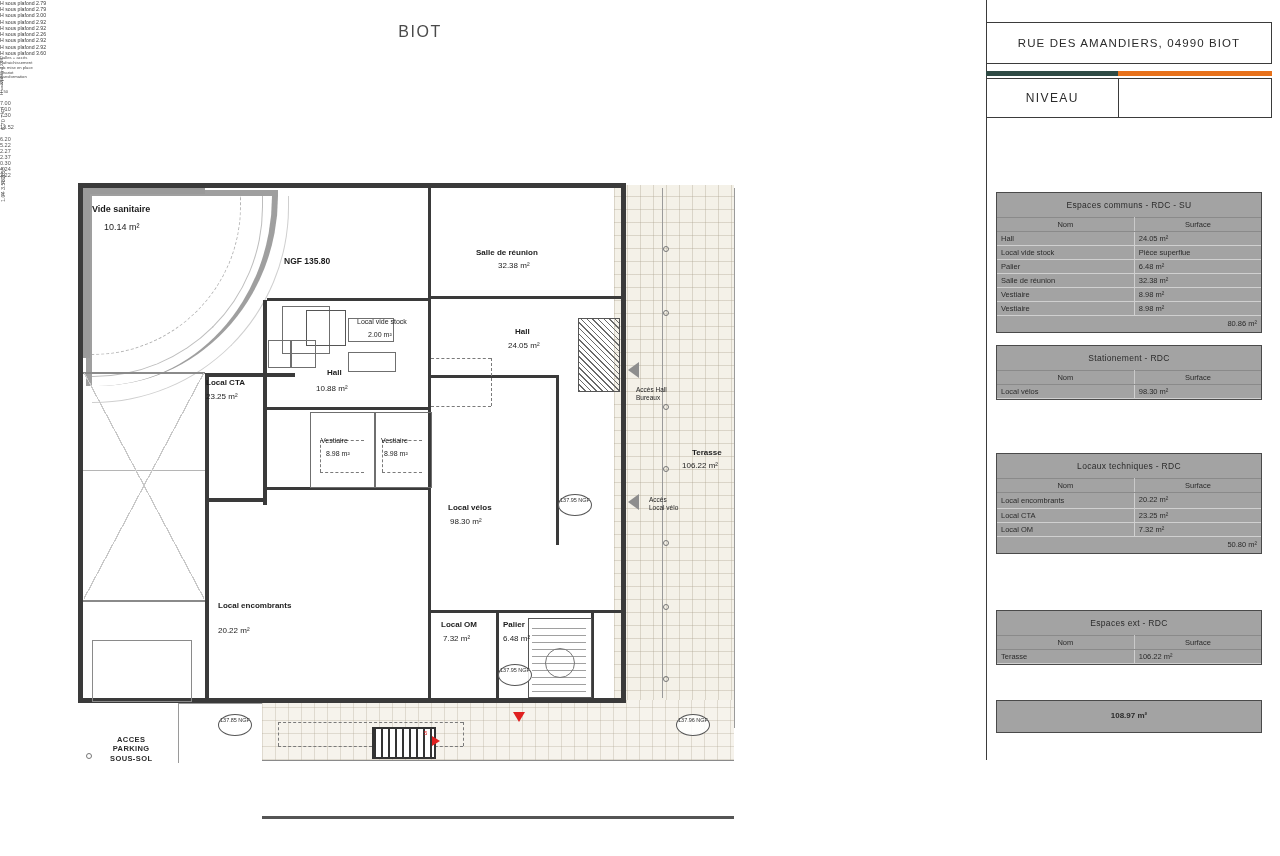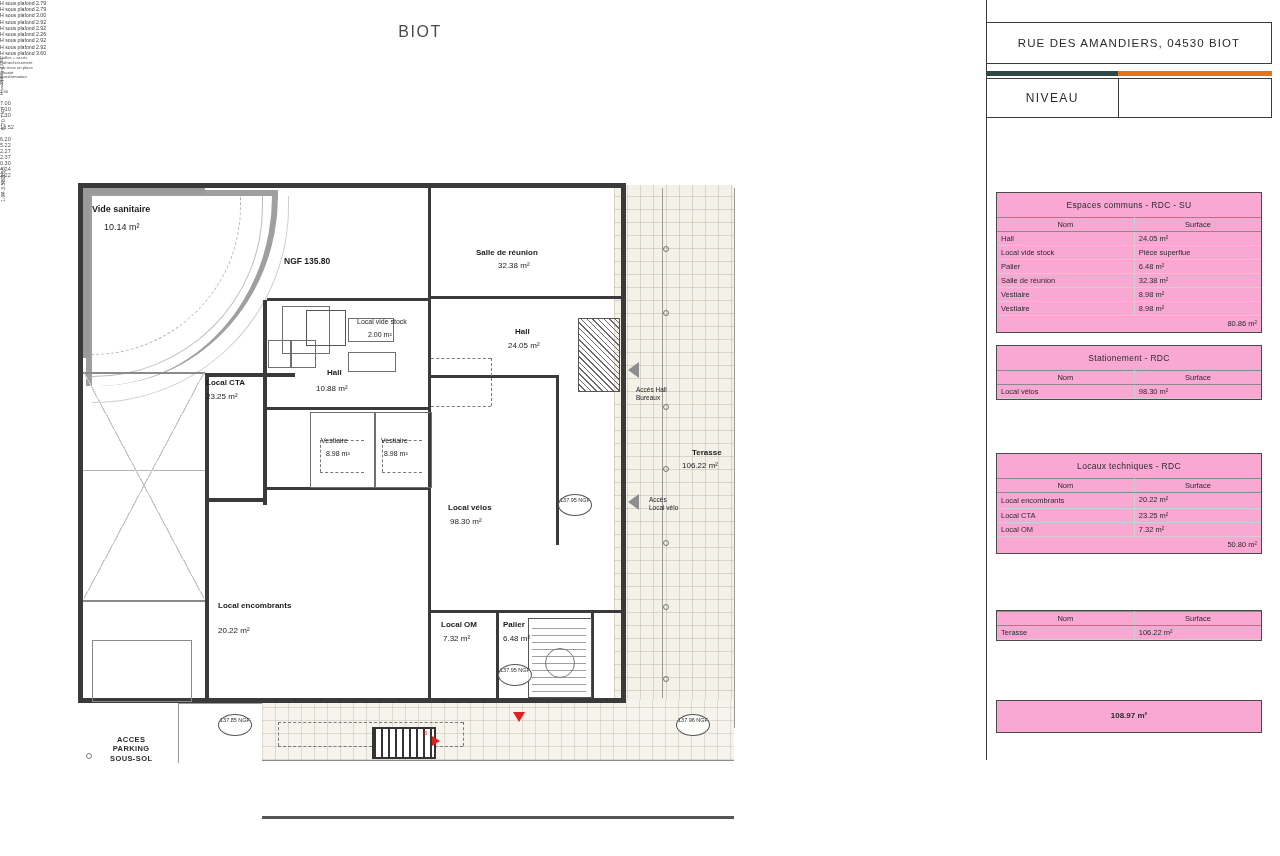--- a/index.html
+++ b/index.html
@@ -22,21 +22,21 @@
   #bar{position:absolute;left:0;top:71px;width:286px;height:5px;display:flex;}
   #bar .left{width:46%;height:100%;background:#2f4a44;}
   #bar .right{width:54%;height:100%;background:#e8711a;}
   #level-box{position:absolute;left:0;top:78px;width:284px;height:38px;display:flex;}
   #level-box .cell{display:flex;align-items:center;justify-content:center;font-size:12px;letter-spacing:1.4px;color:#2b2b2b;}
   #level-box .c1{width:46%;border-right:1px solid #3b3b3b;}
   #level-box .c2{width:54%;}
   #left-rule{position:absolute;left:0;top:0;width:1px;height:760px;background:#3b3b3b;}
 
   
-  .tbl{position:absolute;left:10px;width:264px;border:1px solid #4a4a4a;background:#f9a8d4;}
+  .tbl{position:absolute;left:10px;width:264px;border:1px solid #4a4a4a;background:#a3a3a3;}
   .tbl .cap{font-size:8.5px;text-align:center;padding:7px 2px 7px;color:#2b2b2b;letter-spacing:.3px;}
   .tbl table{width:100%;border-collapse:collapse;font-size:7.5px;color:#2b2b2b;}
   .tbl th{font-weight:normal;border-top:1px solid #8a8a8a;border-bottom:1px solid #8a8a8a;padding:2px 4px;text-align:center;}
   .tbl th.n{width:52%;border-right:1px solid #c9c9c9;}
   .tbl td{border-bottom:1px solid #d0d0d0;padding:2px 4px;vertical-align:top;}
   .tbl td.n{border-right:1px solid #d0d0d0;}
   .tbl tr.total td{border-bottom:none;text-align:right;padding-top:3px;padding-bottom:4px;}
   .tbl tr.total td.n{border-right:none;}
   .onlynum{font-size:8px;text-align:center;padding:10px 0 12px;color:#2b2b2b;font-weight:bold;}
 
@@ -277,21 +277,21 @@
   <div class="ngf" style="left:558px;top:494px;">137.95 NGF</div>
   <div class="ngf" style="left:218px;top:714px;">137.85 NGF</div>
   <div class="ngf" style="left:676px;top:714px;">137.96 NGF</div>
   <div class="ngf" style="left:498px;top:664px;">137.95 NGF</div>
 </div>
 
 <div id="right-panel">
   <div id="left-rule"></div>
 
   <div class="panel-box" id="addr-box">
-    <span id="addr-text">RUE DES AMANDIERS, 04530 BIOT</span>
+    <span id="addr-text">RUE DES AMANDIERS, 04990 BIOT</span>
   </div>
 
   <div id="bar">
     <div class="left"></div>
     <div class="right"></div>
   </div>
 
   <div class="panel-box" id="level-box">
     <div class="cell c1">NIVEAU</div>
   </div>
@@ -374,20 +374,21 @@
           </tr>
       <tr class="total">
             <td class="n"></td>
             <td>50.80 m²</td>
           </tr>
     </tbody>
       </table>
   </div>
 
   <div class="tbl" id="t-ext">
+    <div class="cap">Espaces ext - RDC</div>
     <table>
       <tbody>
           <tr>
         <th class="n">Nom</th>
         <th>Surface</th>
       </tr>
       <tr>
             <td class="n">Terasse</td>
             <td>106.22 m²</td>
           </tr>

